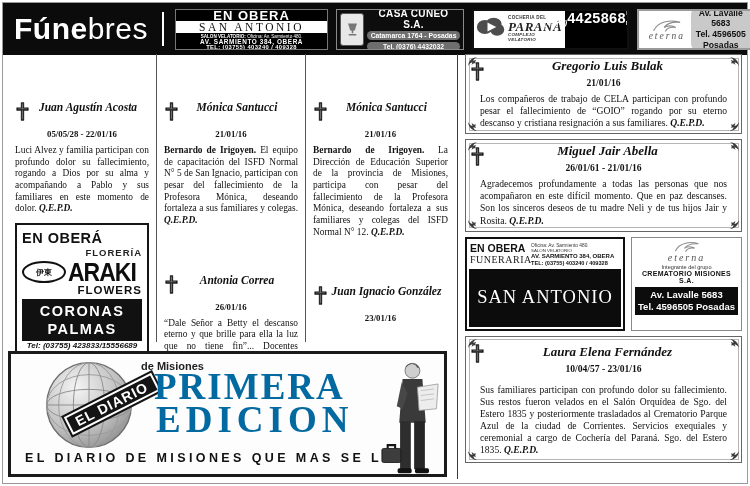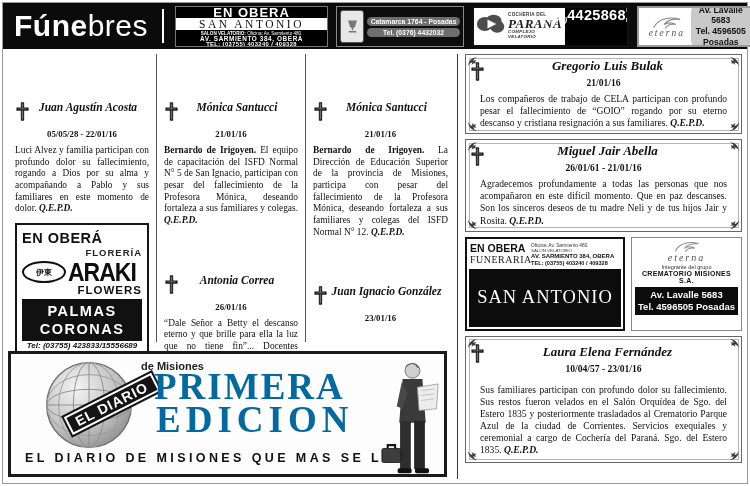--- a/index.html
+++ b/index.html
@@ -2,21 +2,21 @@
 <html><head>
 <meta charset="utf-8">
 <style>
   * { margin:0; padding:0; box-sizing:border-box; }
   html,body { background:#fff; }
   body { font-family:"Liberation Sans","DejaVu Sans",sans-serif; }
   .page { width:750px; height:486px; position:relative; background:#fff; overflow:hidden; }
   .page-frame { position:absolute; inset:2px; border:1px solid #9a9a9a; pointer-events:none; }
 
   
-  .header { position:absolute; left:3px; right:3px; top:3px; height:46px; background:#0b0b0b;
+  .header { position:absolute; left:3px; right:3px; top:3px; height:52px; background:#0b0b0b;
             display:flex; align-items:center; padding:0 3px; gap:8px; }
   .masthead { color:#fff; font-size:30px; letter-spacing:.5px; padding:0 6px 0 8px; white-space:nowrap; }
   .masthead .mb { font-weight:bold; }
   .masthead .ml { font-weight:normal; }
   .head-div { width:2px; height:34px; background:#fff; flex:0 0 auto; margin-right:3px; }
 
   .had { height:41px; flex:0 0 auto; overflow:hidden; }
   
   .had-sa { width:153px; background:#fff; border:1px solid #777; display:flex; flex-direction:column; }
   .sa-r1 { background:#000; color:#fff; font-size:13px; text-align:center; line-height:11px; height:11px; letter-spacing:.5px; }
@@ -171,20 +171,21 @@
       </div>
     </div>
 
     <div class="had had-cc">
       <div class="cc-icon">
         <svg viewBox="0 0 20 20">
             <path d="M4 2 h12 l-2 6 a4 4 0 0 1 -8 0 z M9 10 h2 v5 h-2 z M5 16 h10 v2 H5 z" fill="#777"></path>
           </svg>
       </div>
       <div class="cc-right">
+        <div class="cc-name">CASA CUNEO S.A.</div>
         <div class="cc-pill">Catamarca 1764 - Posadas</div>
         <div class="cc-pill">Tel. (0376) 4432032</div>
       </div>
     </div>
 
     <div class="had had-pa">
       <div class="pa-left">
         <span class="pa-logo">
           <svg viewBox="0 0 34 24">
               <ellipse cx="10" cy="12" rx="9" ry="8" fill="#4d4d4d"></ellipse>
@@ -239,22 +240,22 @@
 
           <div class="araki">
             <div class="ak-l1">EN OBERÁ</div>
             <div class="ak-l2">FLORERÍA</div>
             <div class="ak-logo-row">
               <span class="ak-kanji">伊東</span>
               <span class="ak-brand">ARAKI</span>
             </div>
             <div class="ak-flowers">FLOWERS</div>
             <div class="ak-box">
+              <div>CORONAS</div>
               <div>PALMAS</div>
-              <div>CORONAS</div>
             </div>
             <div class="ak-tel">Tel: (03755) 423833/15556689</div>
           </div>
         </div>
 
         <div class="col">
           <div class="obit">
             <div class="obit-head">
               <svg class="cross-svg" viewBox="0 0 19 27">
                   <use href="#crossg"></use>

